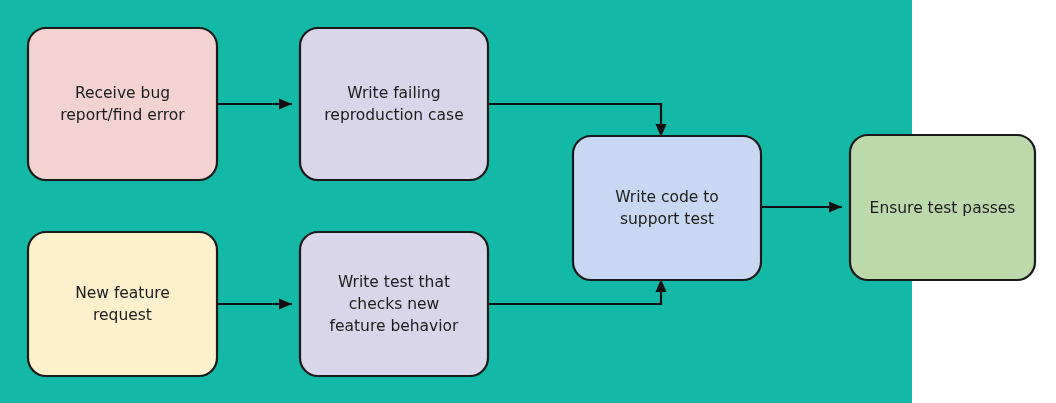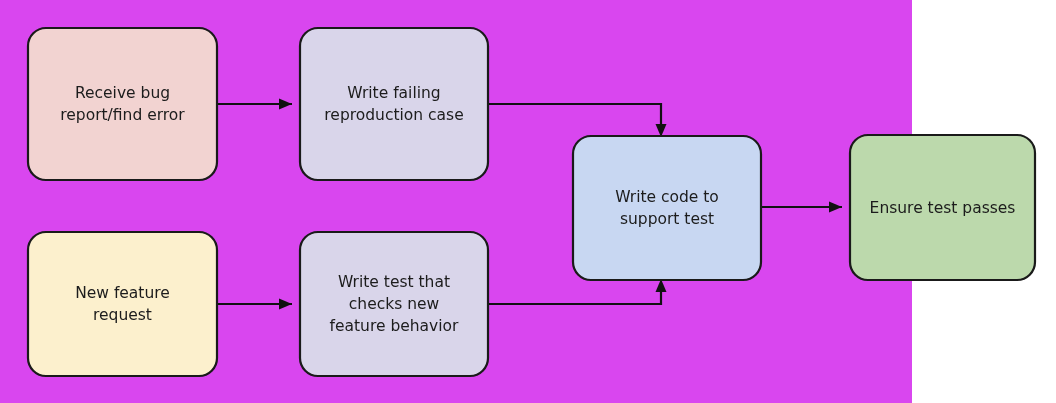--- a/index.html
+++ b/index.html
@@ -10,21 +10,21 @@
   body {
     width: 1056px;
     height: 403px;
     overflow: hidden;
     font-family: "DejaVu Sans", sans-serif;
   }
   #flowchart-root {
     position: relative;
     width: 912px;
     height: 403px;
-    background: #d946ef;
+    background: #14b8a6;
   }
   svg#flow-svg {
     display: block;
     width: 1056px;
     height: 403px;
   }
   .node-shape {
     stroke: #1a1a1a;
     stroke-width: 2.2;
   }

